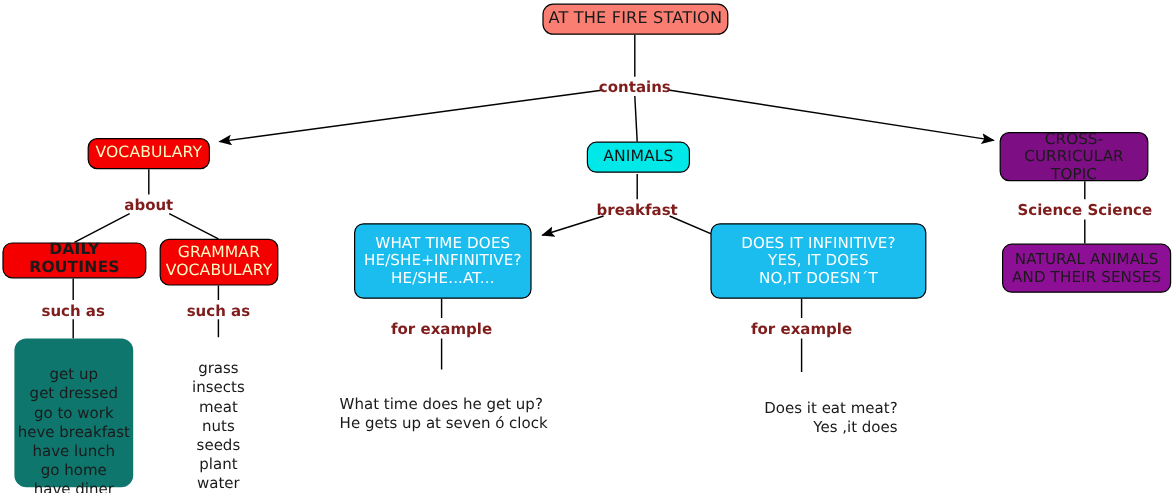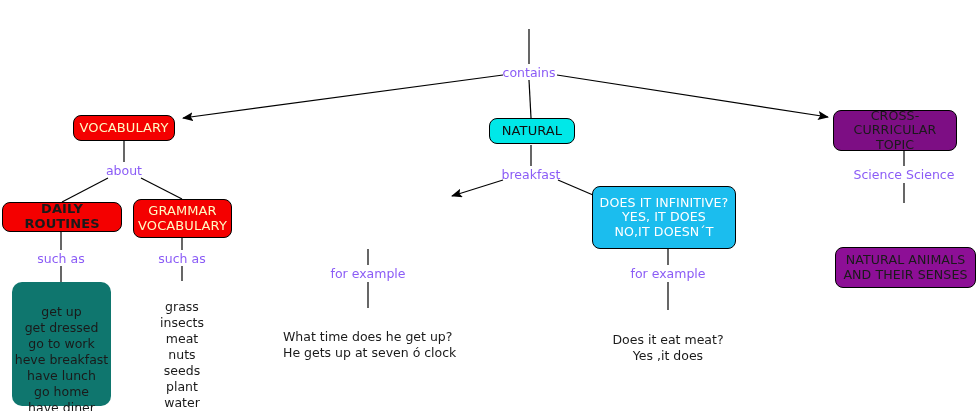--- a/index.html
+++ b/index.html
@@ -69,23 +69,24 @@
     font-size: 12.6px;
   }
   .node-purple-light {
     background: #8d0f96;
     color: #1a1a1a;
     font-size: 12.6px;
   }
   .link-label {
     position: absolute;
     font-size: 12.5px;
-    color: #8b5cf6;
+    color: #7f1d1d;
     white-space: nowrap;
     text-align: center;
+    font-weight: bold;
   }
   .leaf-text {
     position: absolute;
     font-size: 12.5px;
     color: #1a1a1a;
     white-space: pre-line;
     line-height: 1.28;
   }
   .leaf-center { text-align: center; }
   .leaf-left { text-align: left; }
@@ -143,51 +144,59 @@
     <line x1="368" y1="249" x2="368" y2="265" stroke="#000" stroke-width="1.2"></line>
     <line x1="368" y1="282" x2="368" y2="308" stroke="#000" stroke-width="1.2"></line>
 
     <line x1="668" y1="249" x2="668" y2="265" stroke="#000" stroke-width="1.2"></line>
     <line x1="668" y1="282" x2="668" y2="310" stroke="#000" stroke-width="1.2"></line>
 
     <line x1="904" y1="151" x2="904" y2="166" stroke="#000" stroke-width="1.2"></line>
     <line x1="904" y1="183" x2="904" y2="203" stroke="#000" stroke-width="1.2"></line>
   </svg>
 
+  <div class="node node-root" style="left:452px; top:3px; width:155px; height:26px;">
+    <span>AT THE FIRE STATION</span>
+  </div>
 
   <div class="node node-red-white" style="left:73px; top:115px; width:102px; height:26px;">
     <span>VOCABULARY</span>
   </div>
 
   <div class="node node-cyan" style="left:489px; top:118px; width:86px; height:26px;">
-    <span>NATURAL</span>
+    <span>ANIMALS</span>
   </div>
 
   <div class="node node-purple" style="left:833px; top:110px; width:124px; height:41px;">
     <span>CROSS-CURRICULAR
 TOPIC</span>
   </div>
 
   <div class="node node-red-dark" style="left:2px; top:202px; width:120px; height:30px;">
     <span>DAILY ROUTINES</span>
   </div>
 
   <div class="node node-red-white" style="left:133px; top:199px; width:99px; height:39px;">
     <span>GRAMMAR
 VOCABULARY</span>
   </div>
 
-
-  <div class="node node-blue" style="left:592px; top:186px; width:144px; height:63px;">
+  <div class="node node-blue" style="left:295px; top:186px; width:148px; height:63px;">
+    <span>WHAT TIME DOES
+HE/SHE+INFINITIVE?
+HE/SHE...AT...</span>
+  </div>
+
+  <div class="node node-blue" style="left:592px; top:186px; width:180px; height:63px;">
     <span>DOES IT INFINITIVE?
 YES, IT DOES
 NO,IT DOESN´T</span>
   </div>
 
-  <div class="node node-purple-light" style="left:835px; top:203px; width:141px; height:41px;margin-top:44px;">
+  <div class="node node-purple-light" style="left:835px; top:203px; width:141px; height:41px;">
     <span>NATURAL ANIMALS
 AND THEIR SENSES</span>
   </div>
 
   <div class="link-label" style="left:479px; top:65px; width:100px;">
     <span>contains</span>
   </div>
 
   <div class="link-label" style="left:84px; top:163px; width:80px;">
     <span>about</span>
@@ -236,18 +245,18 @@
 seeds
 plant
 water</span>
   </div>
 
   <div class="leaf-text leaf-left" style="left:283px; top:313px; width:200px;">
     <span>What time does he get up?
 He gets up at seven ó clock</span>
   </div>
 
-  <div class="leaf-text leaf-center" style="left:588px; top:316px; width:160px;">
+  <div class="leaf-text leaf-center" style="left:588px; top:316px; width:160px;text-align:right;">
     <span>Does it eat meat?
 Yes ,it does</span>
   </div>
 
 </div>
 
 </body></html>

